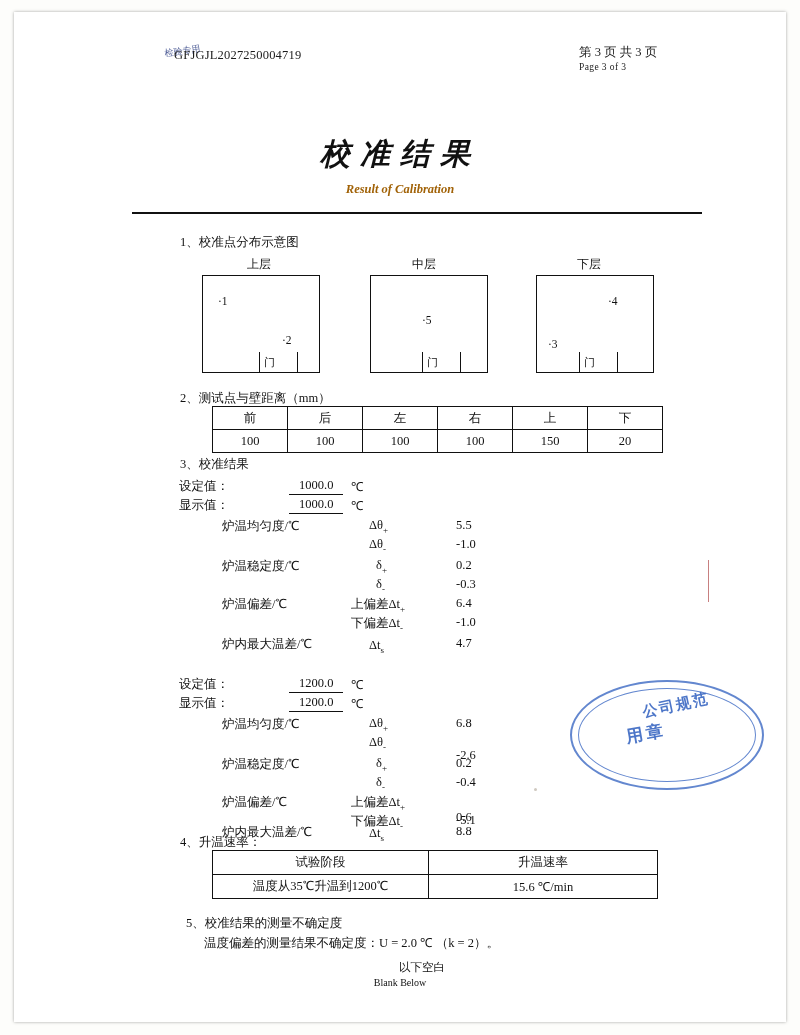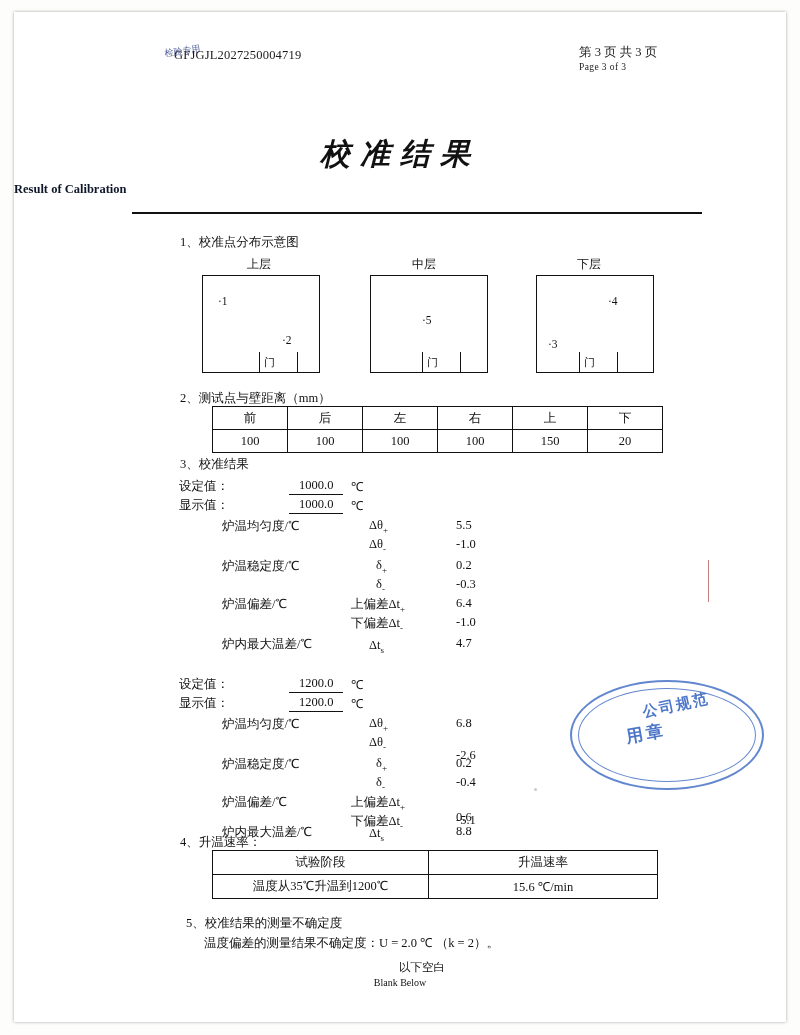--- a/index.html
+++ b/index.html
@@ -81,24 +81,26 @@
     letter-spacing: 10px;
     font-weight: bold;
     color: #111;
     font-family: "Liberation Serif", serif;
     font-style: italic;
   }
   .title-en {
     position: absolute;
     left: 0; right: 0;
     top: 170px;
+    text-align: center;
     font-size: 12.5px;
     font-weight: bold;
-    color: #0f172a;
-    font-family: "Liberation Serif", serif;
+    color: #a16207;
+    font-family: "Liberation Serif", serif;
+    font-style: italic;
   }
   .rule {
     position: absolute;
     left: 118px;
     width: 570px;
     top: 200px;
     height: 2px;
     background: #111;
   }
 

